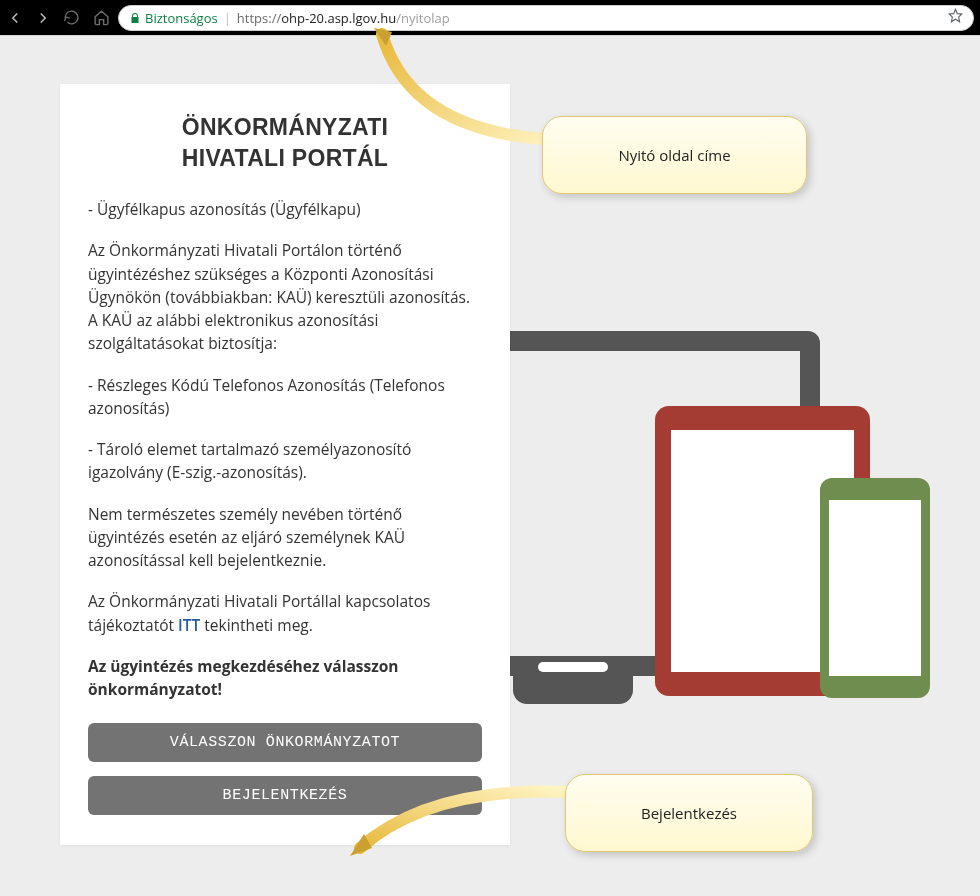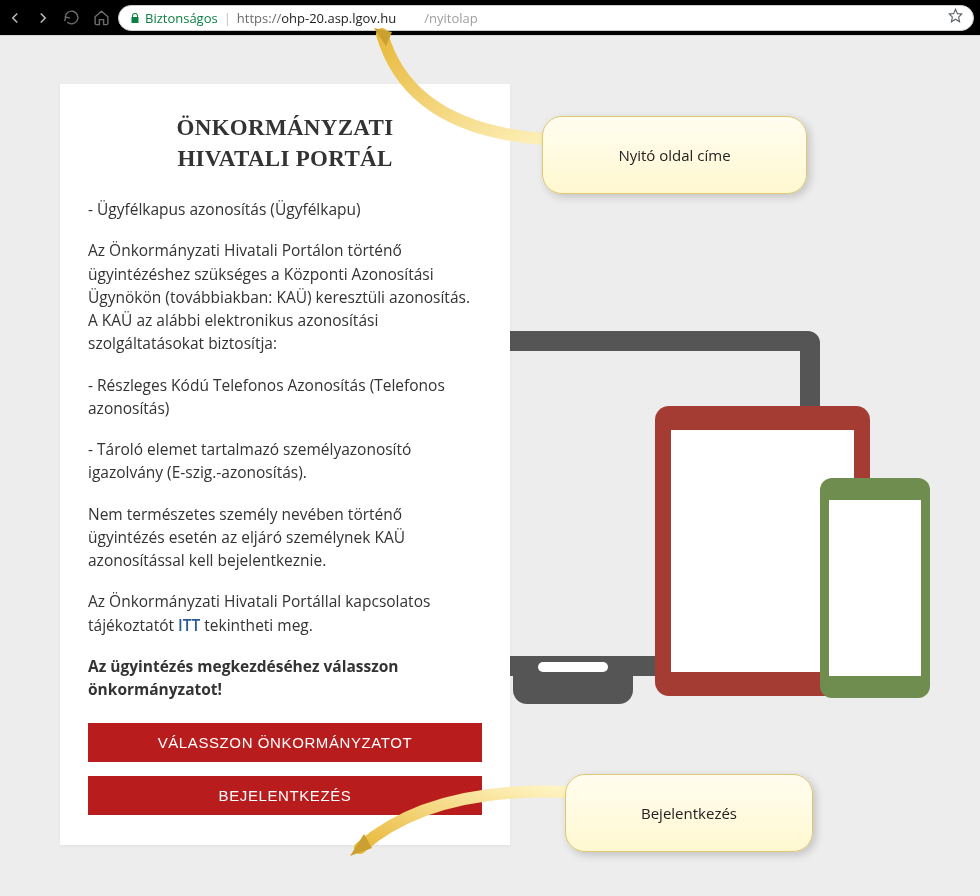--- a/index.html
+++ b/index.html
@@ -36,21 +36,21 @@
     align-items: center;
     padding: 0 10px;
     color: #5f6368;
     font-size: 13px;
     gap: 6px;
   }
   .lock-secure { color: #0b8043; display: flex; align-items: center; gap: 4px; font-size: 13px; }
   .url-sep { color: #bdbdbd; }
   .url { color: #6b6b6b; }
   .url .host { color: #222; }
-  .url .path { color: #9e9e9e; margin-left: 28px; }
+  .url .path { color: #9e9e9e; }
   .star { color:#5f6368; margin-left:auto; }
 
   
   .page-bg {
     position: absolute;
     top: 36px;
     left: 0; right: 0; bottom: 0;
     background: #ededed;
   }
 
@@ -58,21 +58,21 @@
   .card {
     position: absolute;
     left: 60px;
     top: 48px;
     width: 450px;
     background: #fff;
     padding: 28px 28px 30px 28px;
     box-shadow: 0 1px 3px rgba(0,0,0,0.05);
   }
   .card h1 {
-    font-family: Liberation Serif, serif;
+    font-family: Liberation Sans, sans-serif;
     font-weight: 700;
     color: #333;
     text-align: center;
     font-size: 23px;
     line-height: 1.35;
     margin-bottom: 24px;
     letter-spacing: 0.3px;
   }
   .card h1 .line2 { display:block; }
   .card p {
@@ -83,30 +83,30 @@
   }
   .card p a, .card p .link {
     color: #2a5a9a;
     font-weight: 600;
     text-decoration: none;
   }
   .card p.bold { font-weight: 700; margin-top: 4px; margin-bottom: 22px;}
   .btn {
     display: block;
     width: 100%;
-    background: #b91c1c;
+    background: #737373;
     color: #fff;
     border: none;
     padding: 11px 0;
     font-size: 15px;
     letter-spacing: 0.6px;
     cursor: pointer;
     font-weight: 500;
-    font-family: Liberation Sans, sans-serif;
-    border-radius: 0;
+    font-family: Liberation Mono, monospace;
+    border-radius: 6px;
   }
   .btn + .btn { margin-top: 14px; }
 
   
   .devices {
     position: absolute;
     left: 325px;
     top: 295px;
     width: 620px;
     height: 400px;

